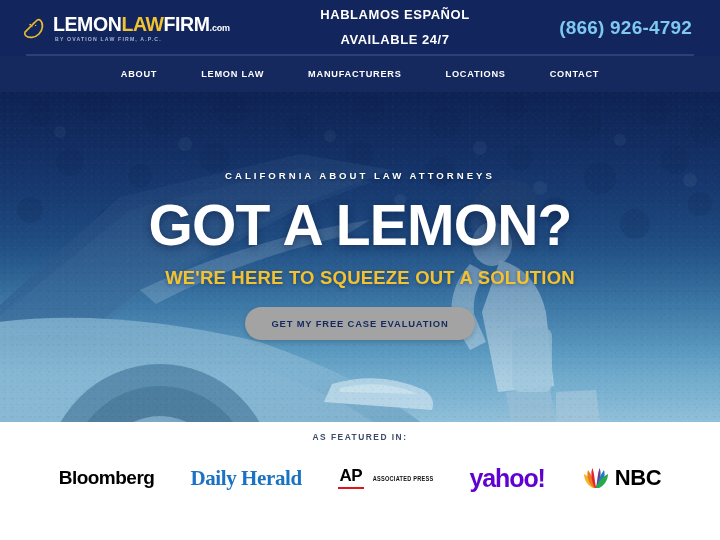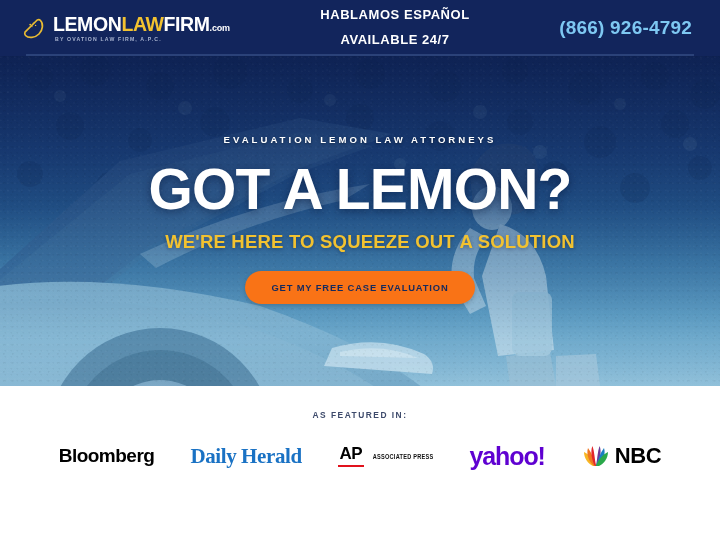--- a/index.html
+++ b/index.html
@@ -183,41 +183,41 @@
     font-size: 18.5px;
     font-weight: 700;
     letter-spacing: 0.2px;
     margin-top: 13px;
     text-shadow: 0 1px 4px rgba(4,16,46,0.40);
     padding-left: 20px;
   }
   .cta-wrap { margin-top: 18px; }
   .cta {
     display: inline-block;
-    background: #f97316;
+    background: #a3a3a3;
     color: #152a5e;
     font-size: 9.4px;
     font-weight: 700;
     letter-spacing: 0.85px;
     padding: 11px 26px;
     border-radius: 20px;
     border: none;
     cursor: pointer;
     font-family: "Liberation Sans", sans-serif;
     box-shadow: 0 2px 5px rgba(0,0,0,0.18);
   }
 
   
   .featured {
     height: 112px;
     background: #ffffff;
     display: flex;
     flex-direction: column;
     align-items: center;
-    padding-top: 24px;
+    padding-top: 10px;
   }
   .featured-label {
     color: #3d4a6b;
     font-size: 8.4px;
     font-weight: 700;
     letter-spacing: 1.5px;
   }
   .logo-row {
     margin-top: 22px;
     display: flex;
@@ -307,20 +307,27 @@
     <div class="header-center">
       <div>HABLAMOS ESPAÑOL</div>
       <div>AVAILABLE 24/7</div>
     </div>
 
     <div class="phone">
       <span>(866) 926-4792</span>
     </div>
   </div>
 
+  <nav class="nav">
+    <a class="nav-item" href="#">ABOUT</a>
+    <a class="nav-item" href="#">LEMON LAW</a>
+    <a class="nav-item" href="#">MANUFACTURERS</a>
+    <a class="nav-item" href="#">LOCATIONS</a>
+    <a class="nav-item" href="#">CONTACT</a>
+  </nav>
 
   <section class="hero">
 
     <svg class="hero-photo" viewBox="0 0 720 330" preserveAspectRatio="xMidYMid slice">
       <defs>
         <linearGradient id="skyg" x1="0" y1="0" x2="0" y2="1">
           <stop offset="0%" stop-color="#15306b"></stop>
           <stop offset="45%" stop-color="#23558c"></stop>
           <stop offset="78%" stop-color="#5f9ec4"></stop>
           <stop offset="100%" stop-color="#92c1da"></stop>
@@ -423,21 +430,21 @@
         <circle cx="160" cy="386" r="42"></circle>
       </g>
 
       <path d="M140,198 q110,-52 230,-70 l-26,16 q-104,24 -188,68 Z" fill="#b8d4e6" opacity="0.45"></path>
     </svg>
 
     <div class="hero-tint"></div>
     <div class="hero-noise"></div>
 
     <div class="hero-content">
-      <div class="eyebrow">EVALUATION LEMON LAW ATTORNEYS</div>
+      <div class="eyebrow">CALIFORNIA ABOUT LAW ATTORNEYS</div>
       <div class="headline">GOT A LEMON?</div>
       <div class="subhead">WE'RE HERE TO SQUEEZE OUT A SOLUTION</div>
       <div class="cta-wrap">
         <button class="cta">GET MY FREE CASE EVALUATION</button>
       </div>
     </div>
   </section>
 
   <section class="featured">
     <div class="featured-label">AS FEATURED IN:</div>

